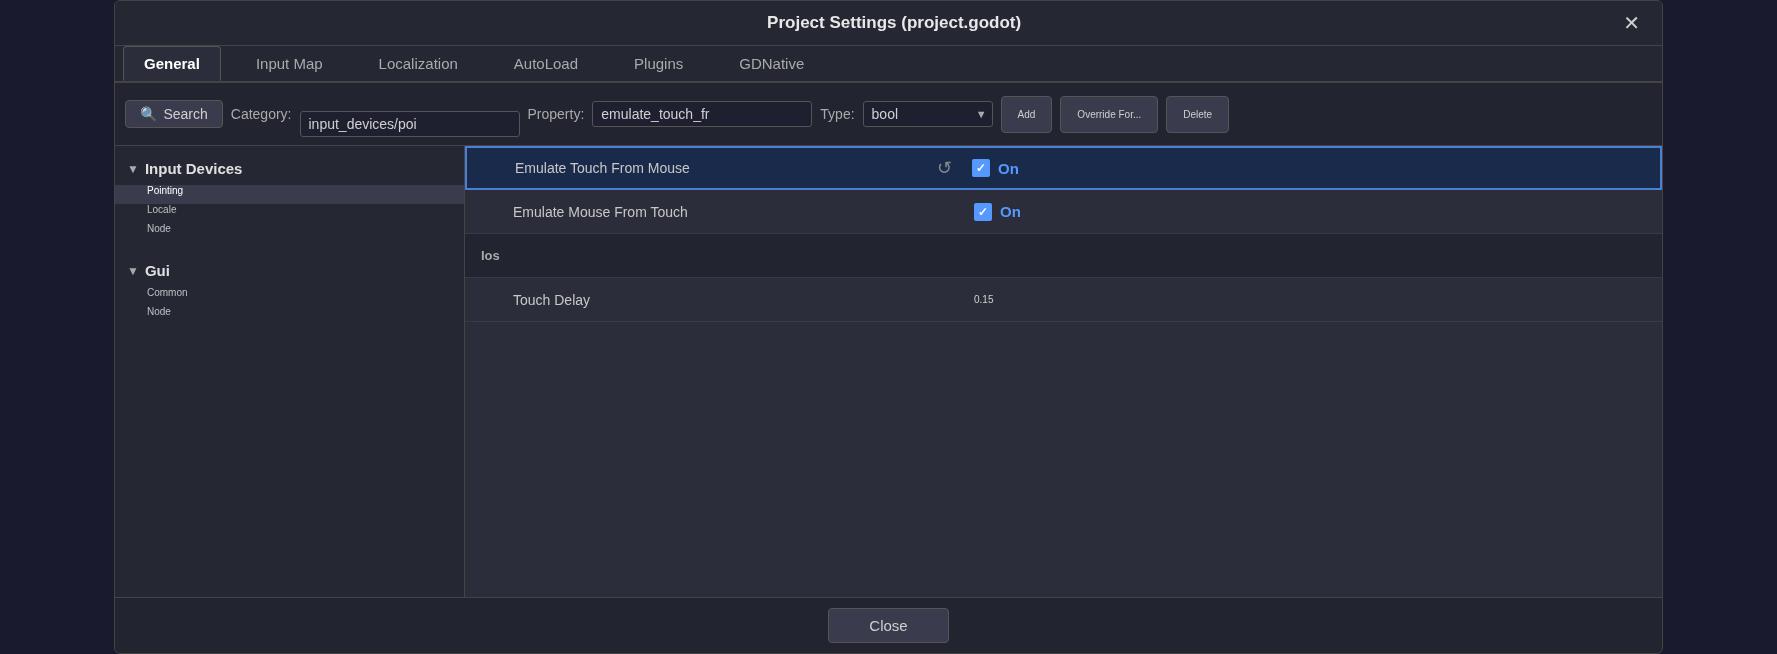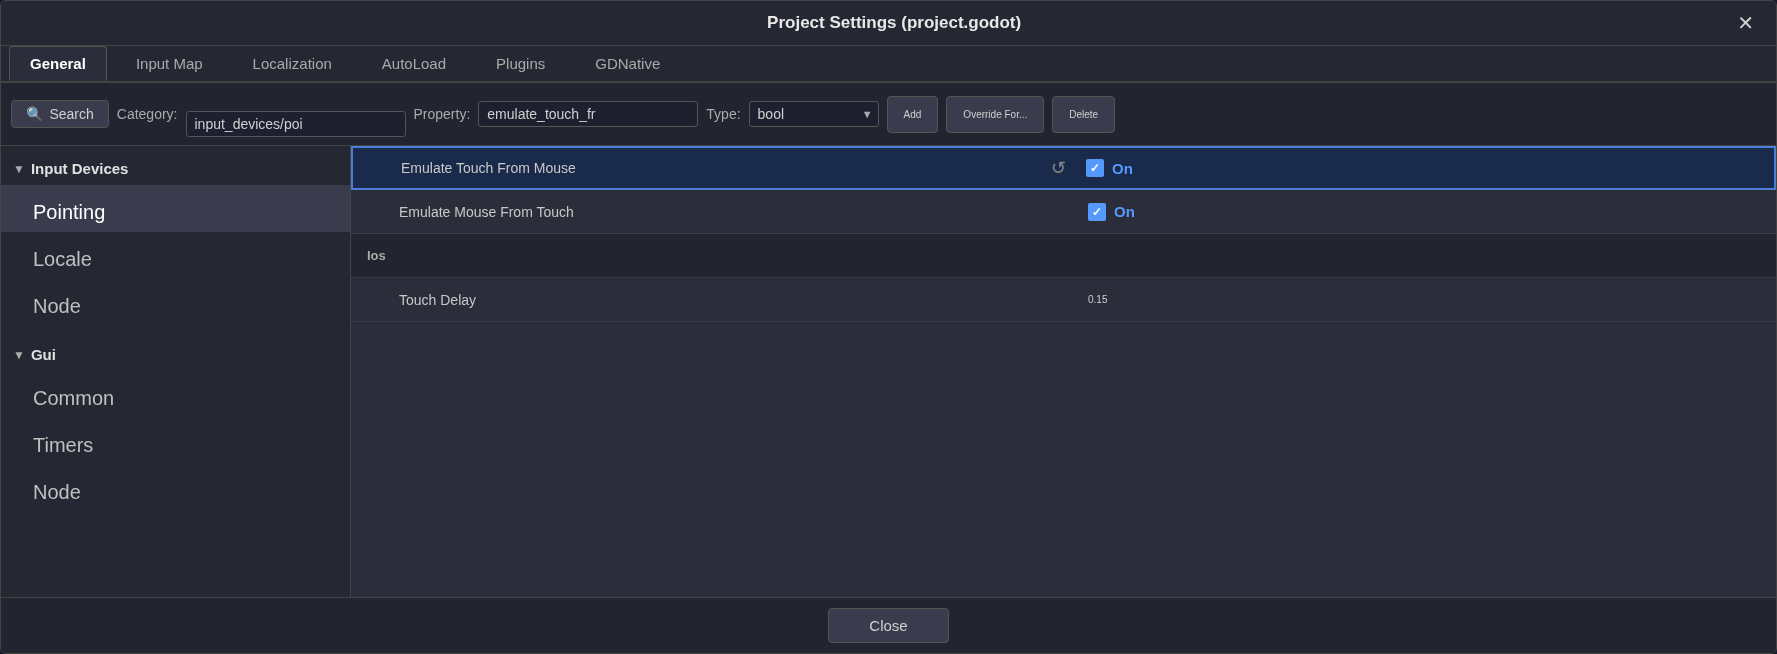--- a/index.html
+++ b/index.html
@@ -8,21 +8,21 @@
       display: flex;
       align-items: center;
       justify-content: center;
       height: 100vh;
       font-family: 'Segoe UI', sans-serif;
     }
     .dialog {
       background: #2b2d3a;
       border: 1px solid #444;
       border-radius: 6px;
-      width: 1777px;
+      width: 1549px;
       height: 654px;
       display: flex;
       flex-direction: column;
       color: #d0d0d0;
       font-size: 15px;
       overflow: hidden;
     }
     
     .title-bar {
       background: #252733;
@@ -55,21 +55,21 @@
       padding: 0 8px;
       border-bottom: 2px solid #444;
     }
     .tab {
       padding: 8px 20px;
       cursor: pointer;
       font-size: 15px;
       color: #aaa;
       border-radius: 4px 4px 0 0;
       border: 1px solid transparent;
-      margin-right: 8px;
+      margin-right: 14px;
       user-select: none;
     }
     .tab.active {
       background: #2b2d3a;
       color: #fff;
       border-color: #555 #555 transparent;
       font-weight: bold;
     }
     
     .search-bar {
@@ -172,22 +172,22 @@
       color: #e0e0e0;
       cursor: pointer;
       user-select: none;
     }
     .sidebar-category .arrow {
       margin-right: 6px;
       font-size: 12px;
       color: #aaa;
     }
     .sidebar-item {
-      padding: 16px 12px 8px 32px;
-      font-size: 20px;
+      padding: 0 12px 8px 32px;
+      font-size: 10px;
       color: #c0c0c0;
       cursor: pointer;
       user-select: none;
     }
     .sidebar-item.active {
       background: #3a3c4e;
       color: #fff;
     }
     
     .right-panel {
@@ -333,21 +333,20 @@
         <div class="sidebar-item active">Pointing</div>
         <div class="sidebar-item">Locale</div>
         <div class="sidebar-item">Node</div>
       </div>
       <div class="sidebar-section">
         <div class="sidebar-category">
           <span class="arrow">▼</span>
           <span>Gui</span>
         </div>
         <div class="sidebar-item">Common</div>
-        <div class="sidebar-item">Timers</div>
         <div class="sidebar-item">Node</div>
       </div>
     </div>
 
     <div class="right-panel">
 
       <div class="settings-row highlighted">
         <div class="settings-label">Emulate Touch From Mouse</div>
         <div class="settings-reset" title="Reset to default">↺</div>
         <div class="settings-value">

